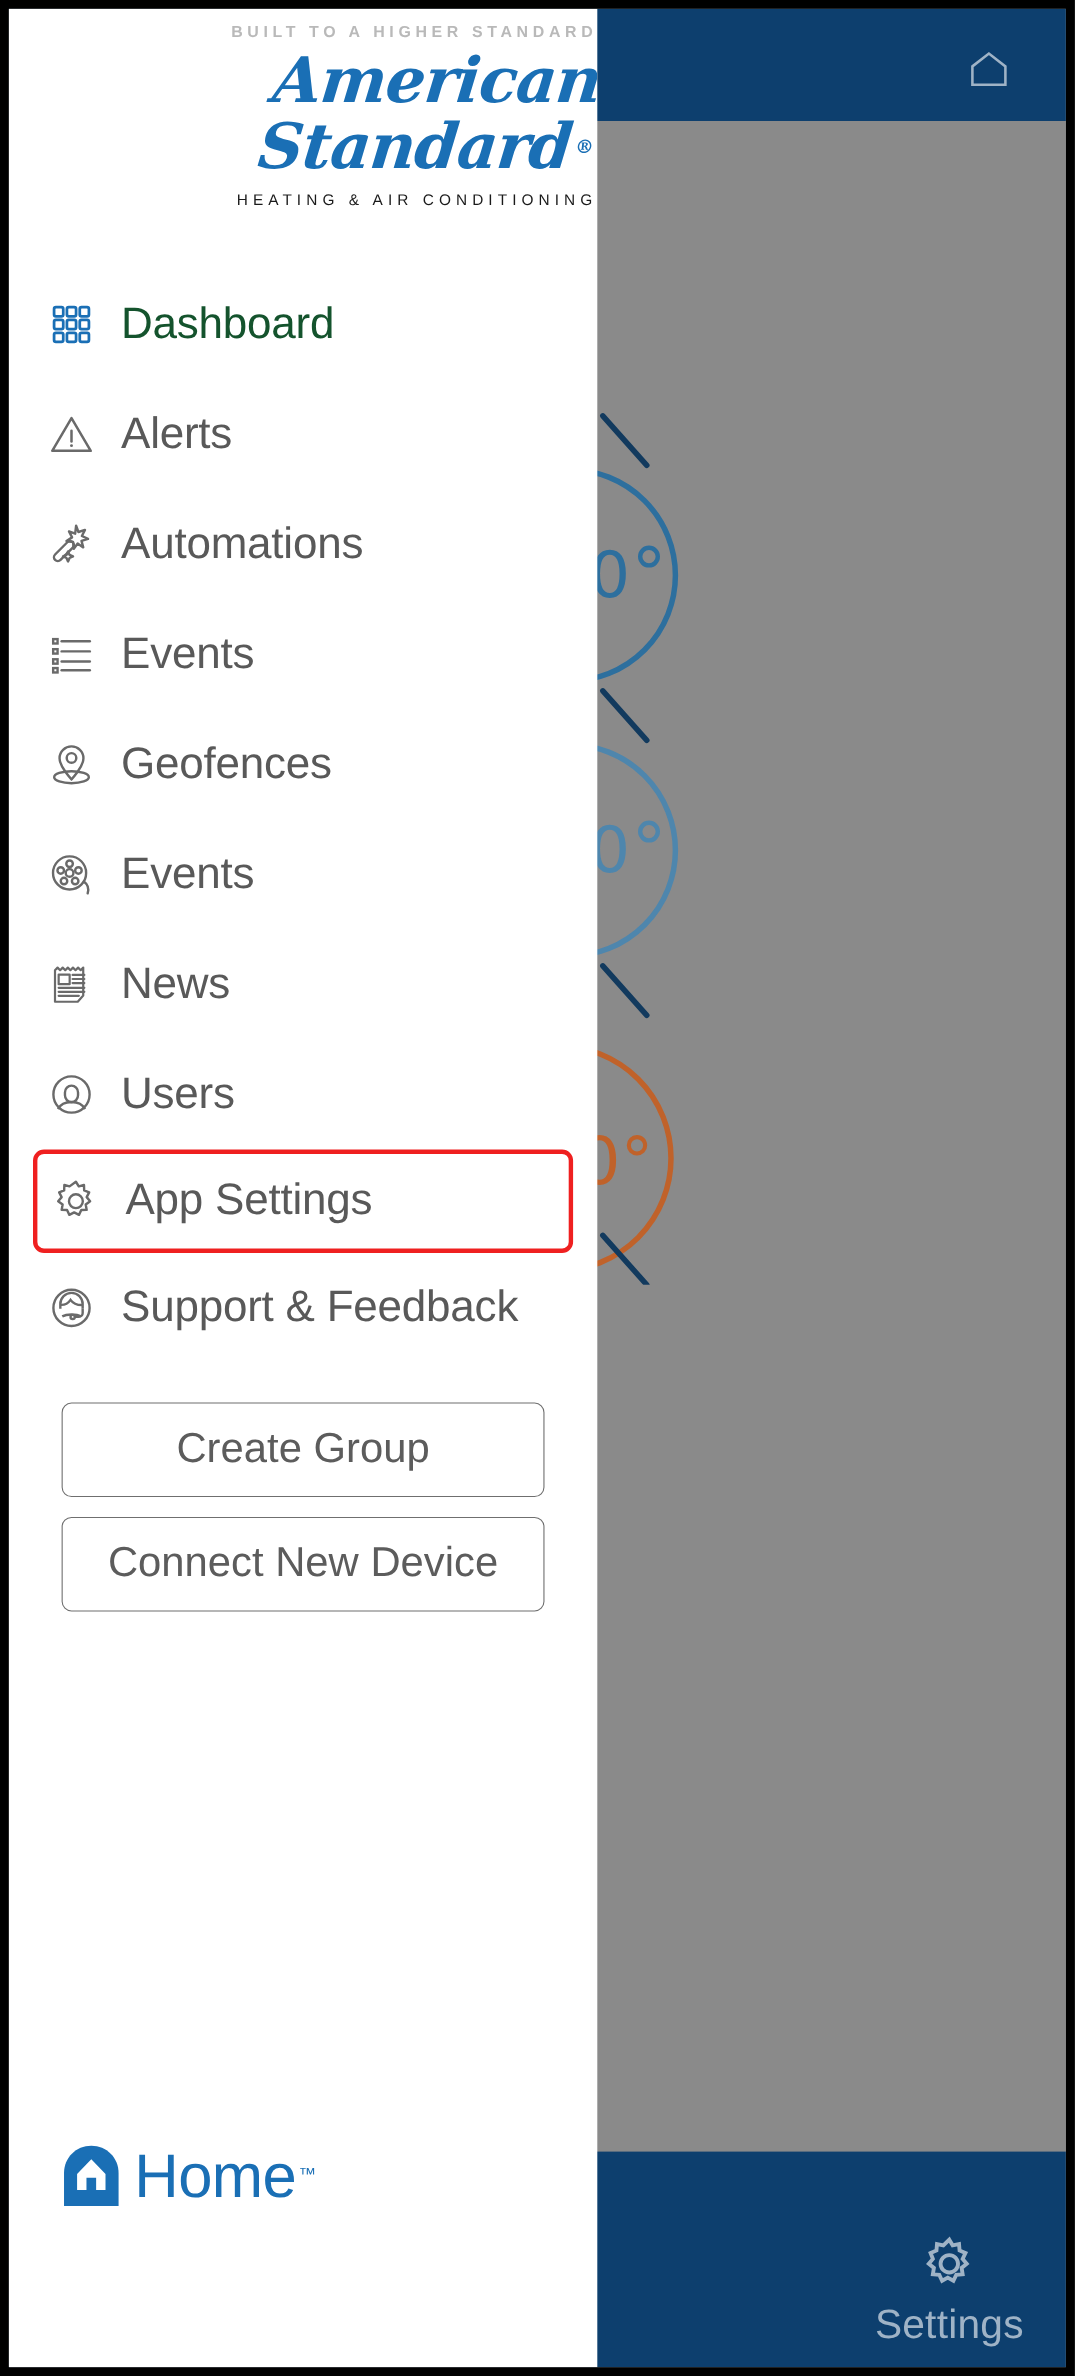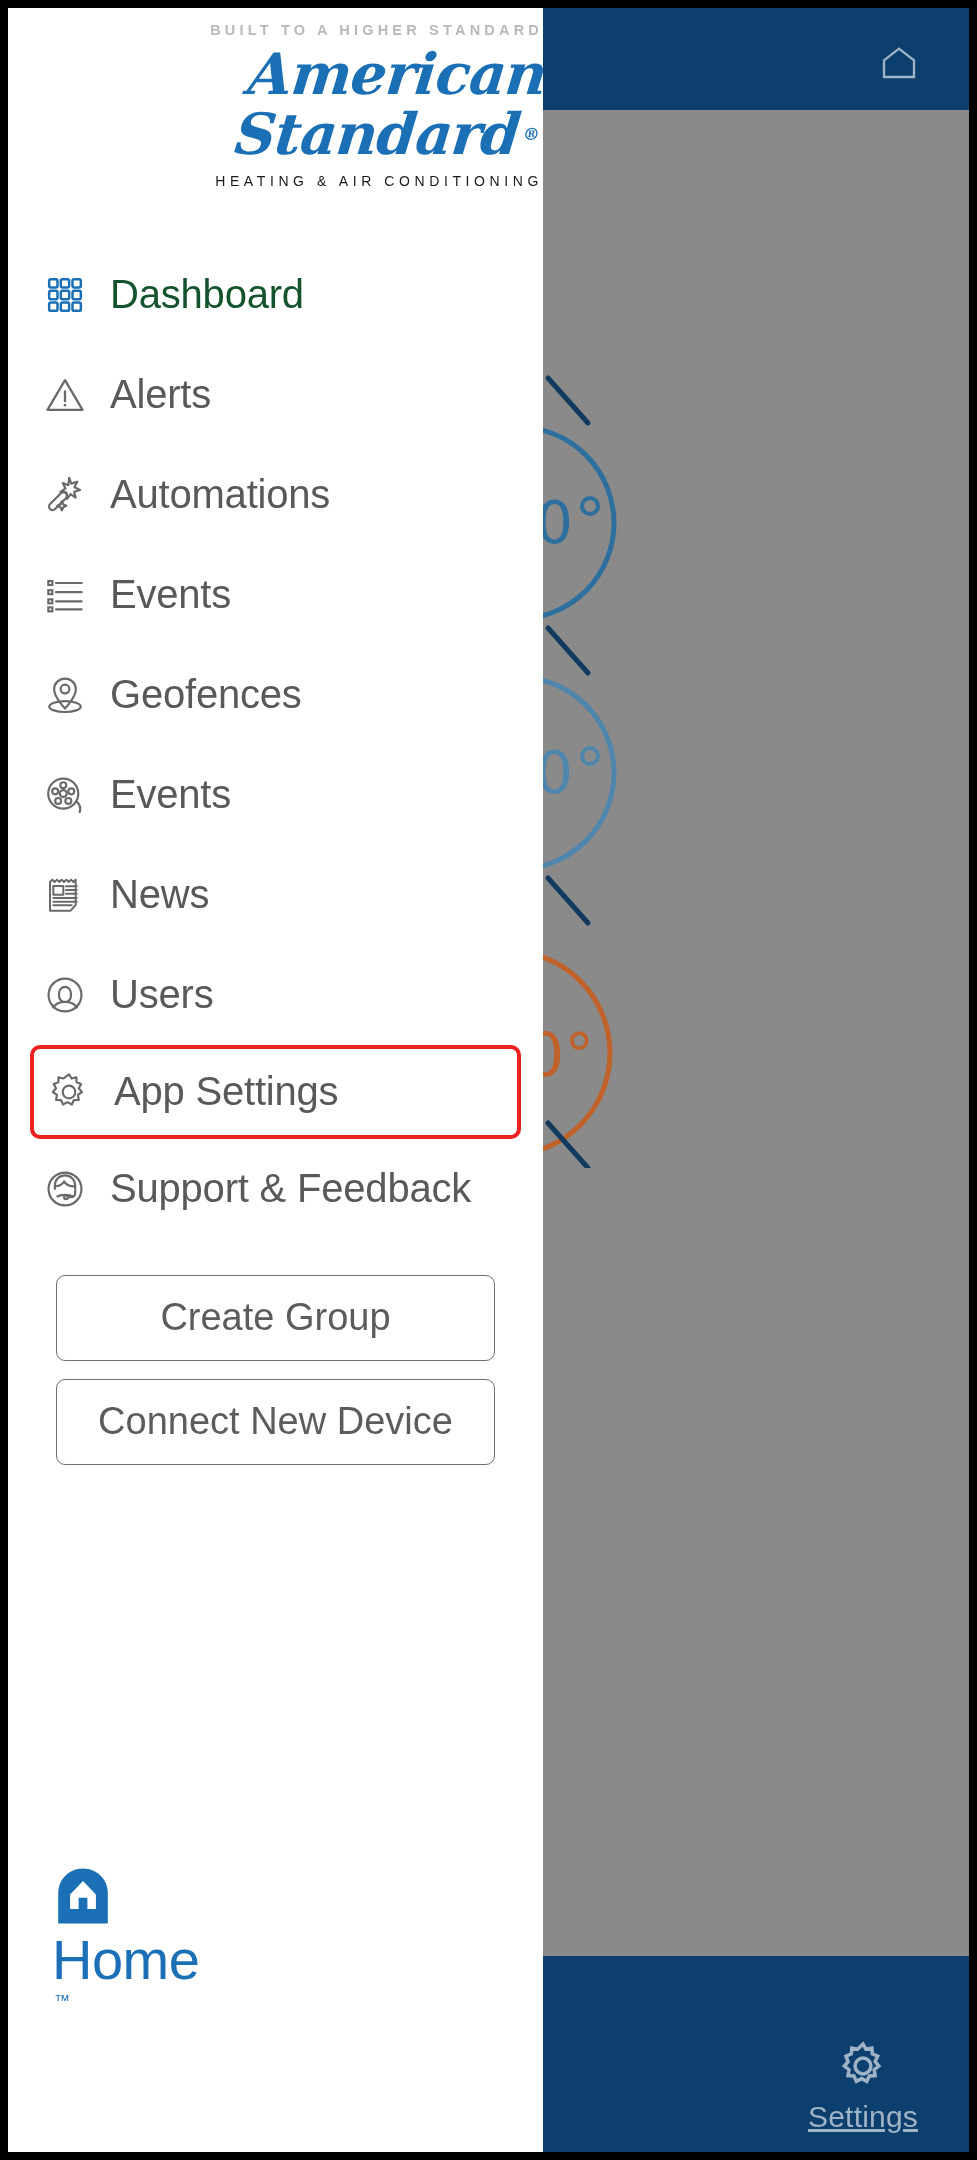--- a/index.html
+++ b/index.html
@@ -35,21 +35,21 @@
     position: absolute; left: 0; bottom: 0;
     width: 961px; height: 196px;
     background: #0d3f6e;
   }
   #bg-settings-tab {
     position: absolute; right: 26px; bottom: 18px;
     width: 160px; text-align: center;
   }
   #bg-settings-tab .gear { display:block; margin: 0 auto 6px; width: 56px; height: 56px; }
   #bg-settings-tab .lbl {
-    font-size: 30px; color: #9fb3c6; letter-spacing: .2px; text-decoration: underline;
+    font-size: 37px; color: #9fb3c6; letter-spacing: .2px;
   }
 
   
   .dial { position: absolute; }
   .dial svg { display:block; }
 
   
   #drawer {
     position: absolute; left: 0; top: 0;
     width: 535px; height: 2144px;
@@ -120,21 +120,21 @@
     display: flex; align-items: center; justify-content: center;
     font-size: 38px; color: #5c5c5c;
     font-family: "Liberation Sans", sans-serif;
     margin-bottom: 18px;
     width: 100%;
   }
 
   
   #home-logo {
     position: absolute; left: 44px; bottom: 142px;
-    display: flex;  flex-direction: column;
+    display: flex; align-items: center;
   }
   #home-logo .mark { width: 62px; height: 62px; margin-right: 8px; }
   #home-logo .txt {
     font-size: 56px; color: #1a6fb5; letter-spacing: -0.5px;
   }
   #home-logo .tm { font-size: 16px; color: #1a6fb5; vertical-align: 28px; margin-left: 2px; }
 </style>
 </head>
 <body>
 

